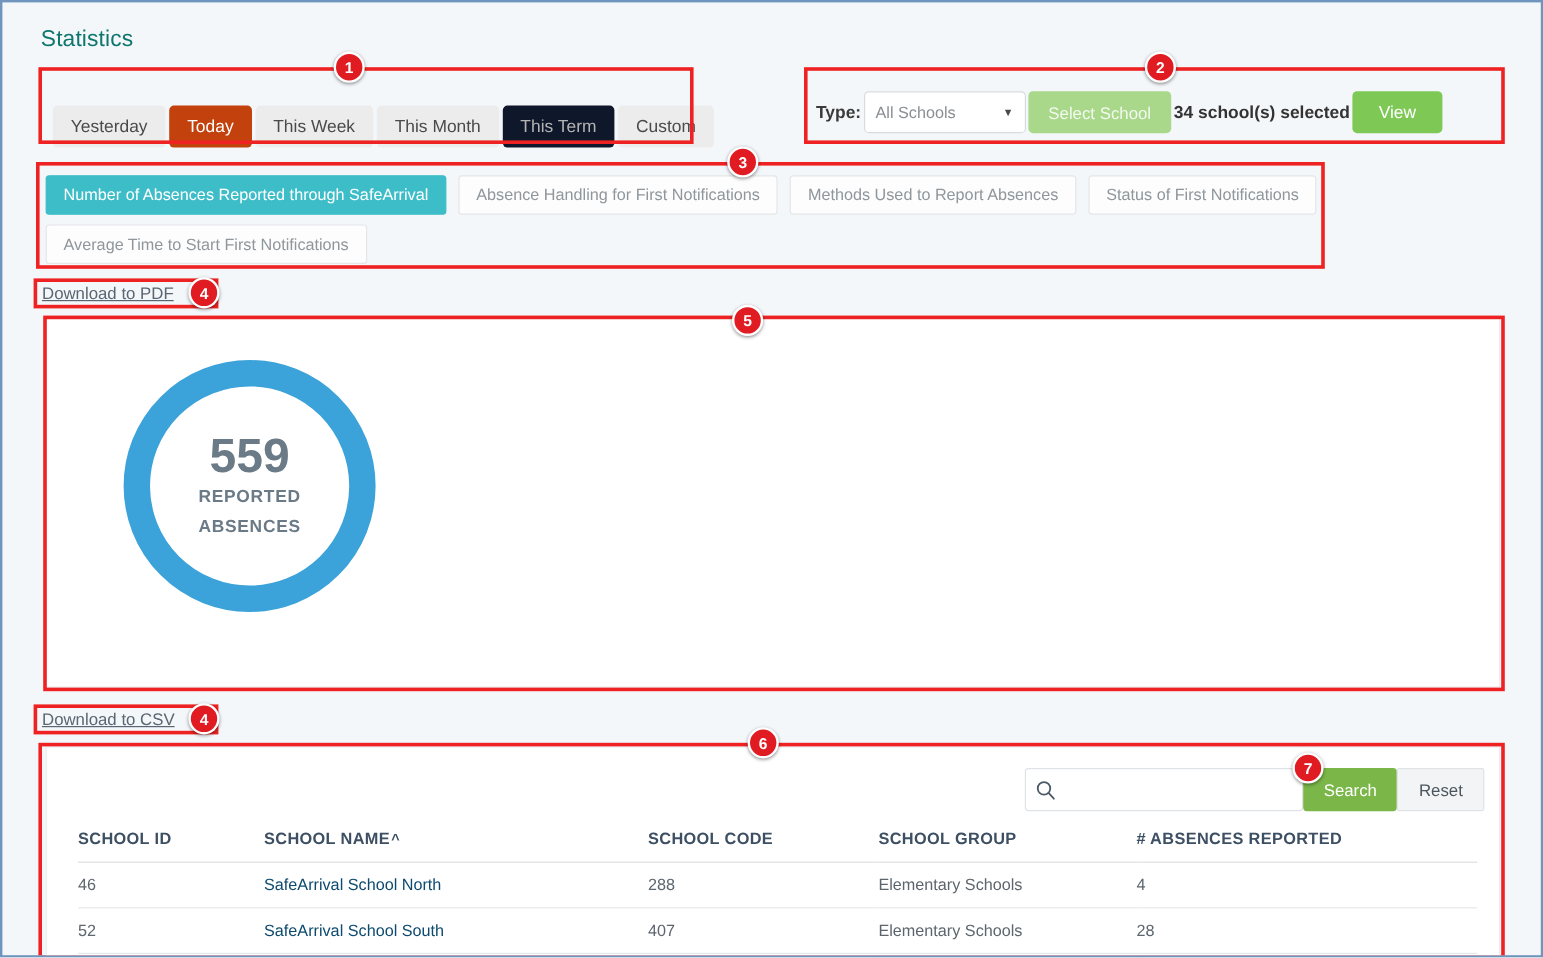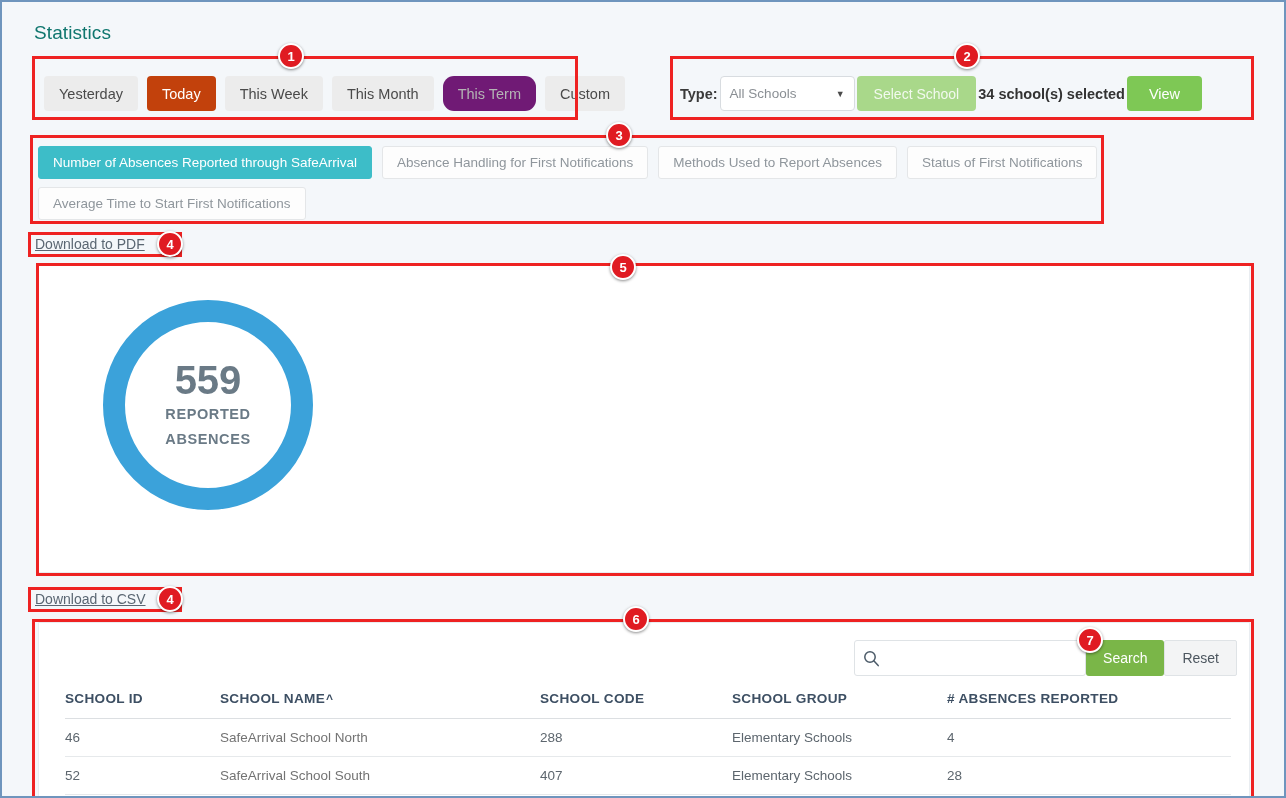--- a/index.html
+++ b/index.html
@@ -40,38 +40,38 @@
     box-shadow: 0 1px 3px rgba(0,0,0,.45);
     color: #fff;
     font-size: 13px; font-weight: bold;
     display: flex; align-items: center; justify-content: center;
     font-family: "Liberation Sans", sans-serif;
     z-index: 40;
   }
 
   
   .range-group {
-    position: absolute; left: 42px; top: 74px;
-    display: flex; gap: 9px;
+    position: absolute; left: 42px; top: 86px;
+    display: flex; gap: 3px;
   }
   .range-btn {
     height: 35px;
     padding: 0 15px;
     display: flex; align-items: center; justify-content: center;
     background: #ececec;
     color: #4a4a4a;
     font-size: 14.5px;
     border: none;
     border-radius: 4px;
     cursor: pointer;
     white-space: nowrap;
     font-family: "Liberation Sans", sans-serif;
   }
   .range-btn.active { background: #c2410c; color: #ffffff; }
-  .range-btn.disabled { background: #701a75; color: #b4b4b4; cursor: default; border-radius: 11px; }
+  .range-btn.disabled { background: #0f172a; color: #b4b4b4; cursor: default; }
 
   
   .type-row {
     position: absolute; left: 678px; top: 74px;
     display: flex; align-items: center; gap: 2px;
   }
   .type-label { font-size: 14.5px; font-weight: bold; color: #3a3a3a; }
   .type-select {
     width: 135px; height: 35px;
     background: #ffffff;
@@ -234,21 +234,21 @@
     border-bottom: 1px solid #dcdfe2;
     white-space: nowrap;
   }
   table.data-table td {
     font-size: 13.5px;
     color: #5d666e;
     padding: 11px 0 11px 0;
     border-bottom: 1px solid #e6e9eb;
   }
   table.data-table td.link-cell a {
-    color: #737373;
+    color: #0c4a6e;
     text-decoration: none;
     cursor: pointer;
   }
   .sort-caret { font-size: 12px; margin-left: 1px; display: inline-block; }
 
   .col-id    { width: 155px; }
   .col-name  { width: 320px; }
   .col-code  { width: 192px; }
   .col-group { width: 215px; }
   .col-abs   { width: 284px; }

